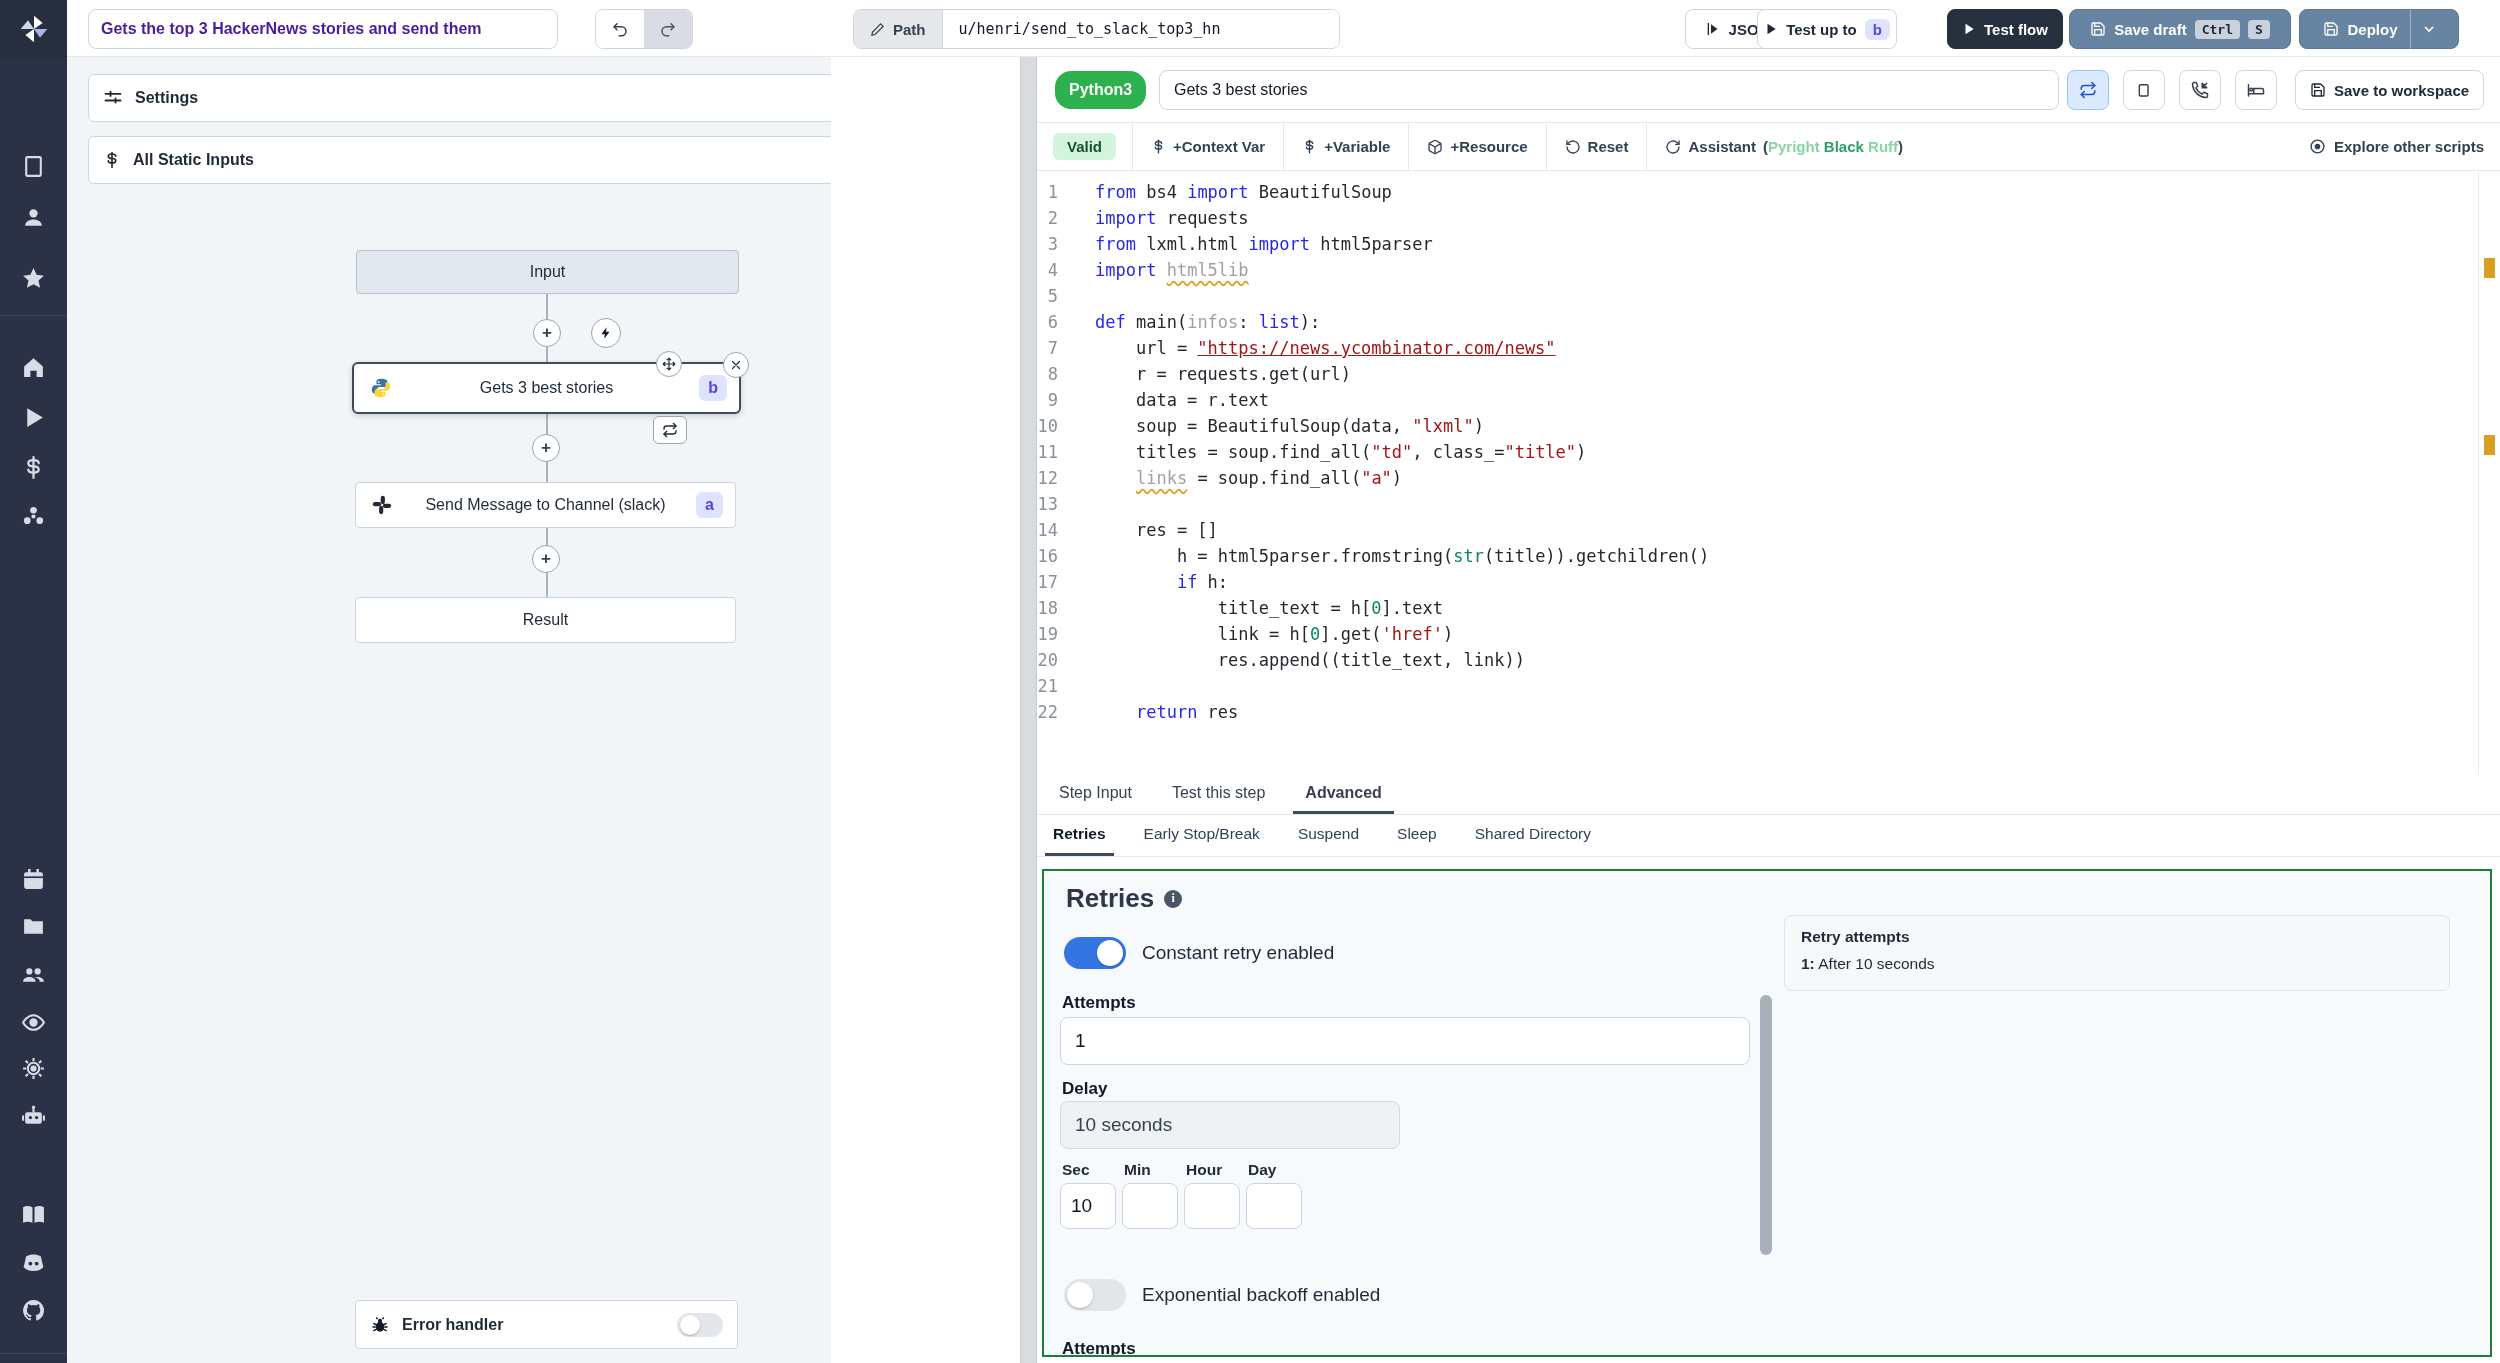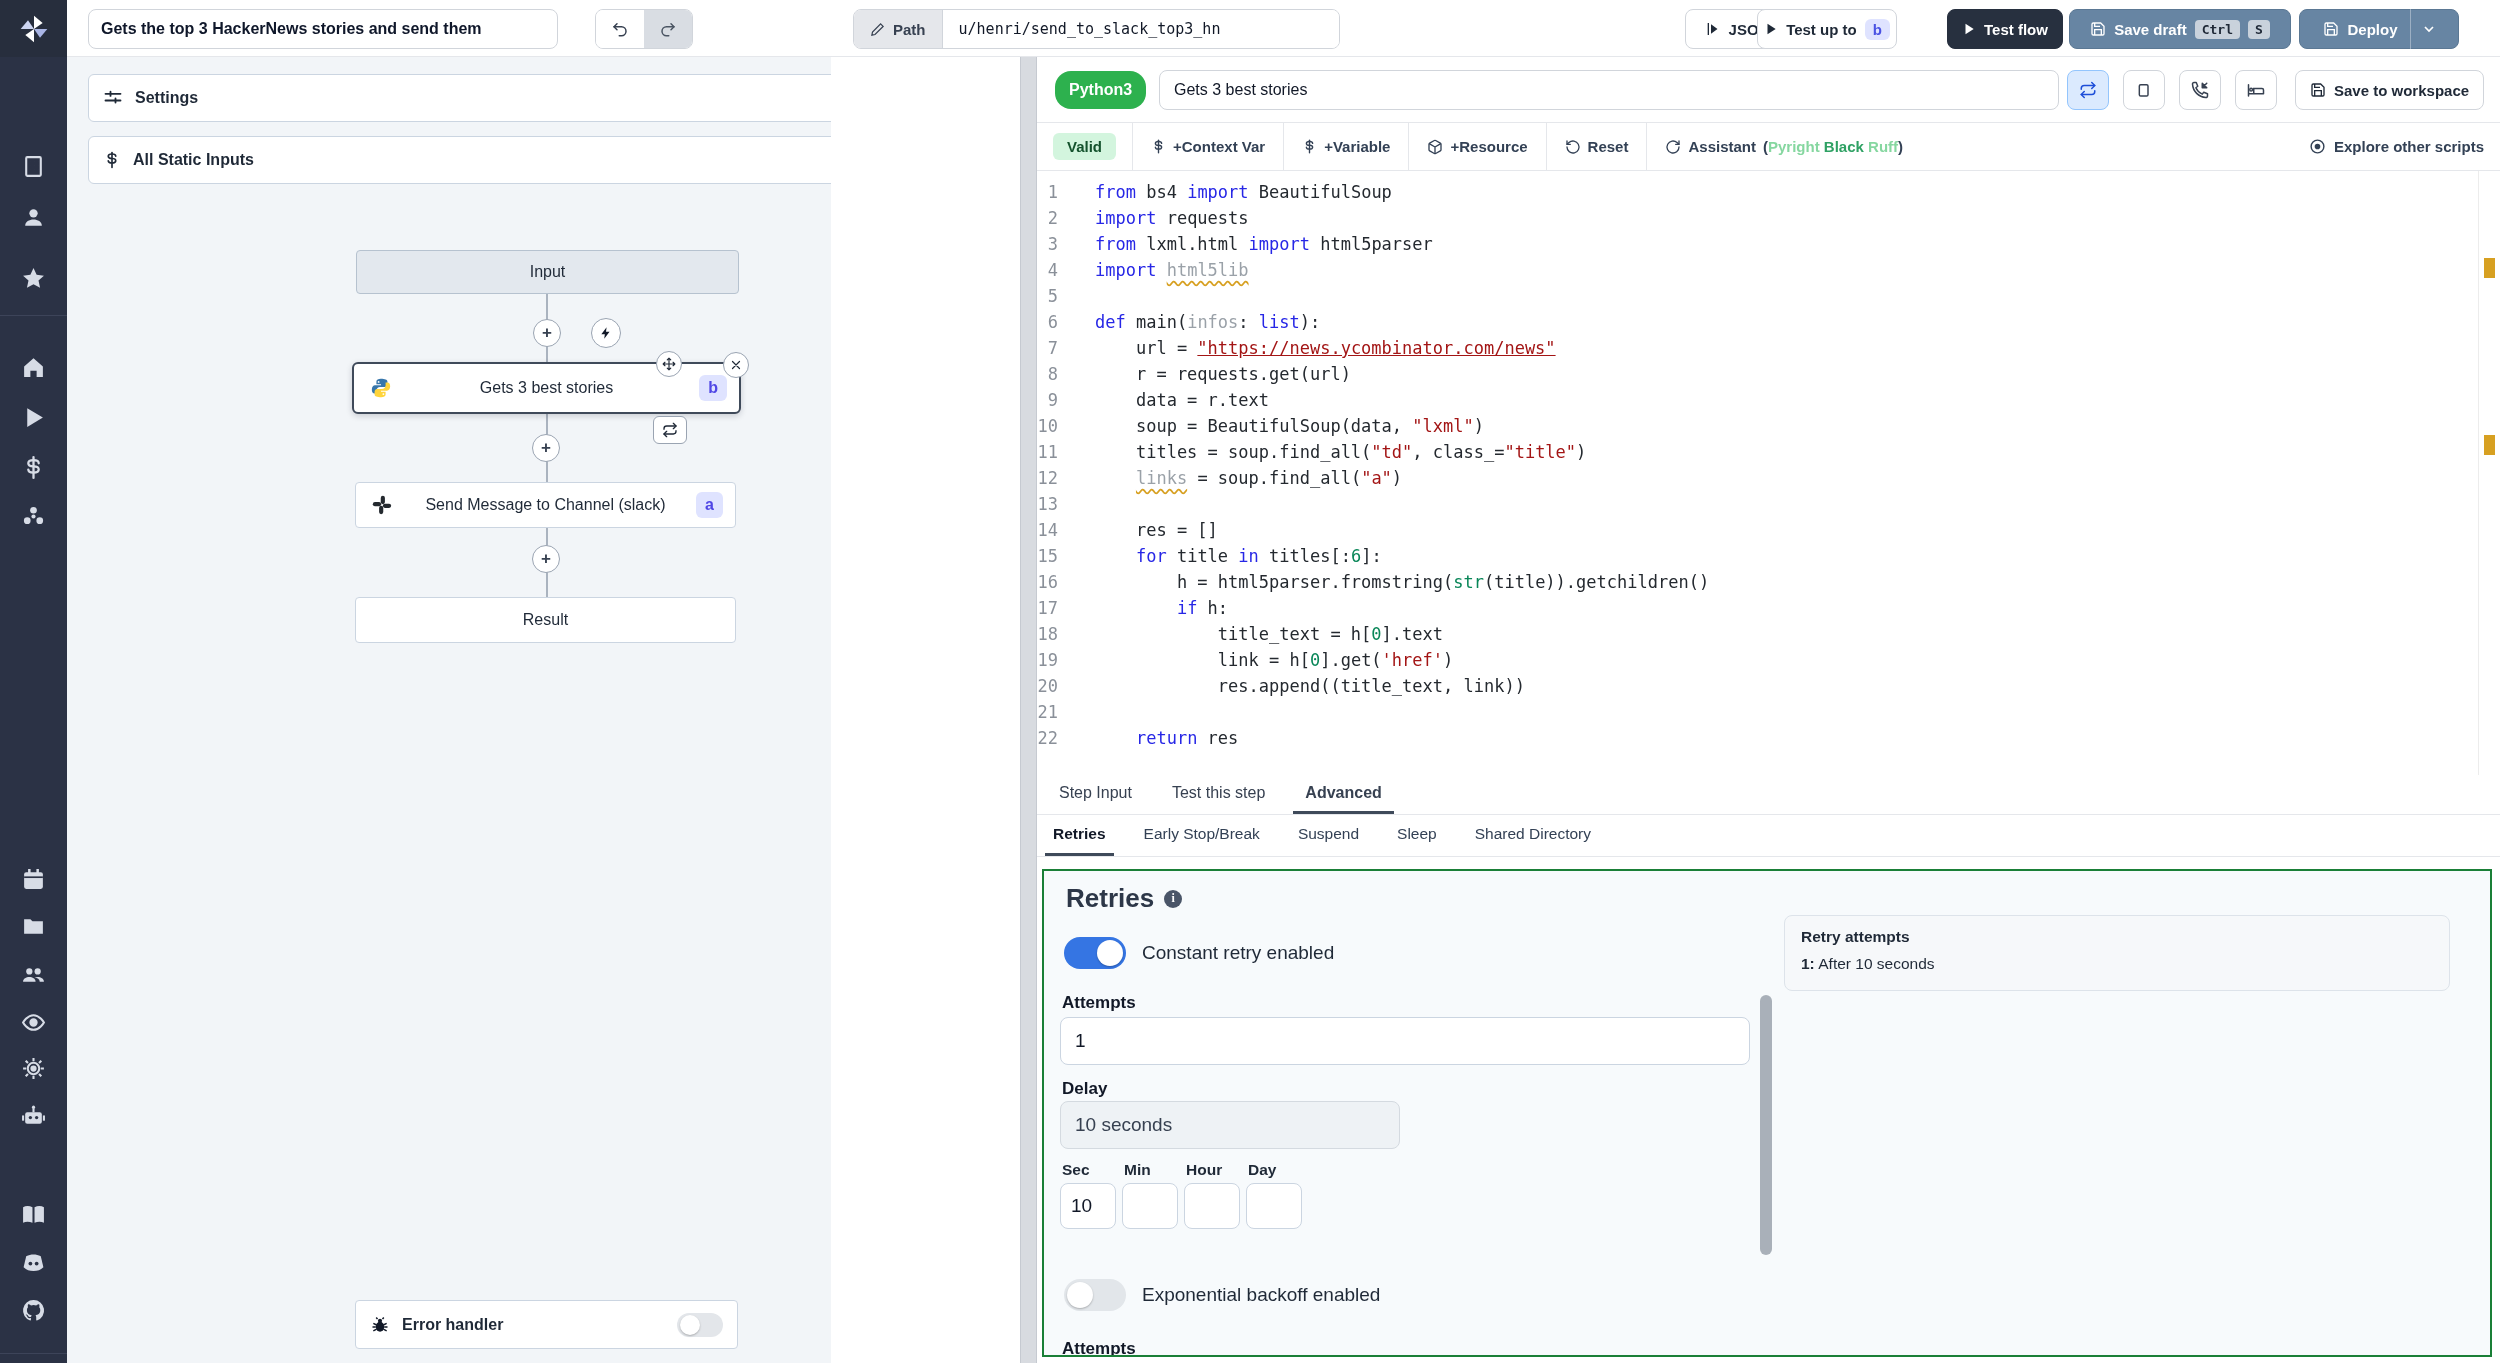--- a/index.html
+++ b/index.html
@@ -4,21 +4,21 @@
 <style>
   * { box-sizing: border-box; margin: 0; padding: 0; }
   html,body { width:2500px; height:1363px; }
   body { font-family:"Liberation Sans", sans-serif; background:#fff; overflow:hidden; color:#1f2937; }
   #app { position:relative; width:2500px; height:1363px; overflow:hidden; }
   svg { display:block; }
 
   
   .topbar { position:absolute; left:0; top:0; width:2500px; height:57px; background:#fff; border-bottom:1px solid #e5e7eb; z-index:30; }
   .logo-block { position:absolute; left:0; top:0; width:67px; height:57px; background:#272e3d; display:flex; align-items:center; justify-content:center; }
-  .title-input { position:absolute; left:88px; top:9px; width:470px; height:40px; border:1px solid #d1d5db; border-radius:8px; padding:0 12px; font-size:16px; font-weight:700; color:#0f172a; font-family:"Liberation Sans",sans-serif; background:#fff; }
+  .title-input { position:absolute; left:88px; top:9px; width:470px; height:40px; border:1px solid #d1d5db; border-radius:8px; padding:0 12px; font-size:16px; font-weight:700; color:#4c1d95; font-family:"Liberation Sans",sans-serif; background:#fff; }
   .undo-redo { position:absolute; left:595px; top:9px; height:40px; display:flex; border:1px solid #d1d5db; border-radius:8px; overflow:hidden; }
   .ur-btn { width:48px; height:38px; display:flex; align-items:center; justify-content:center; background:#fff; color:#374151; }
   .ur-btn.disabled { background:#d9dde3; color:#4b5563; }
   .path-group { position:absolute; left:853px; top:9px; height:40px; display:flex; border:1px solid #d1d5db; border-radius:8px; overflow:hidden; }
   .path-label { background:#e5e7eb; display:flex; align-items:center; gap:8px; padding:0 16px; font-size:15px; font-weight:600; color:#374151; border-right:1px solid #d1d5db; }
   .path-value { background:#fff; display:flex; align-items:center; padding:0 16px; width:396px; font-family:"DejaVu Sans Mono", monospace; font-size:15px; color:#111827; }
   .tb-btn { position:absolute; top:9px; height:40px; border:1px solid #d1d5db; border-radius:8px; background:#fff; display:flex; align-items:center; justify-content:center; gap:8px; font-size:15px; font-weight:600; color:#1f2937; }
   .tb-btn.dark { background:#27303f; color:#fff; border-color:#27303f; }
   .tb-btn.slate { background:#6785a3; color:#fff; border-color:#5b7894; }
   .mini-badge { background:#dfe3ff; color:#4a52e3; font-weight:700; border-radius:6px; padding:2px 8px; font-size:15px; }
@@ -494,21 +494,20 @@
           <div class="code-line"><span class="gutter-num">5</span><span class="code-text"></span></div>
           <div class="code-line"><span class="gutter-num">6</span><span class="code-text"><span class="kw">def</span><span class="pl"> main(</span><span class="gr">infos</span><span class="pl">: </span><span class="kw">list</span><span class="pl">):</span></span></div>
           <div class="code-line"><span class="gutter-num">7</span><span class="code-text"><span class="pl">    url = </span><span class="ur">"https://news.ycombinator.com/news"</span></span></div>
           <div class="code-line"><span class="gutter-num">8</span><span class="code-text"><span class="pl">    r = requests.get(url)</span></span></div>
           <div class="code-line"><span class="gutter-num">9</span><span class="code-text"><span class="pl">    data = r.text</span></span></div>
           <div class="code-line"><span class="gutter-num">10</span><span class="code-text"><span class="pl">    soup = BeautifulSoup(data, </span><span class="st">"lxml"</span><span class="pl">)</span></span></div>
           <div class="code-line"><span class="gutter-num">11</span><span class="code-text"><span class="pl">    titles = soup.find_all(</span><span class="st">"td"</span><span class="pl">, class_=</span><span class="st">"title"</span><span class="pl">)</span></span></div>
           <div class="code-line"><span class="gutter-num">12</span><span class="code-text"><span class="pl">    </span><span class="wa">links</span><span class="pl"> = soup.find_all(</span><span class="st">"a"</span><span class="pl">)</span></span></div>
           <div class="code-line"><span class="gutter-num">13</span><span class="code-text"></span></div>
           <div class="code-line"><span class="gutter-num">14</span><span class="code-text"><span class="pl">    res = []</span></span></div>
-          <div class="code-line"><span class="gutter-num">15</span><span class="code-text"><span class="pl">    </span><span class="kw">for</span><span class="pl"> title </span><span class="kw">in</span><span class="pl"> titles[:</span><span class="nu">6</span><span class="pl">]:</span></span></div>
           <div class="code-line"><span class="gutter-num">16</span><span class="code-text"><span class="pl">        h = html5parser.fromstring(</span><span class="nu">str</span><span class="pl">(title)).getchildren()</span></span></div>
           <div class="code-line"><span class="gutter-num">17</span><span class="code-text"><span class="pl">        </span><span class="kw">if</span><span class="pl"> h:</span></span></div>
           <div class="code-line"><span class="gutter-num">18</span><span class="code-text"><span class="pl">            title_text = h[</span><span class="nu">0</span><span class="pl">].text</span></span></div>
           <div class="code-line"><span class="gutter-num">19</span><span class="code-text"><span class="pl">            link = h[</span><span class="nu">0</span><span class="pl">].get(</span><span class="st">'href'</span><span class="pl">)</span></span></div>
           <div class="code-line"><span class="gutter-num">20</span><span class="code-text"><span class="pl">            res.append((title_text, link))</span></span></div>
           <div class="code-line"><span class="gutter-num">21</span><span class="code-text"></span></div>
           <div class="code-line"><span class="gutter-num">22</span><span class="code-text"><span class="pl">    </span><span class="kw">return</span><span class="pl"> res</span></span></div>
         </div>
       <div class="overview-ruler">
         <div class="ov-mark" style="top:87px"></div>

